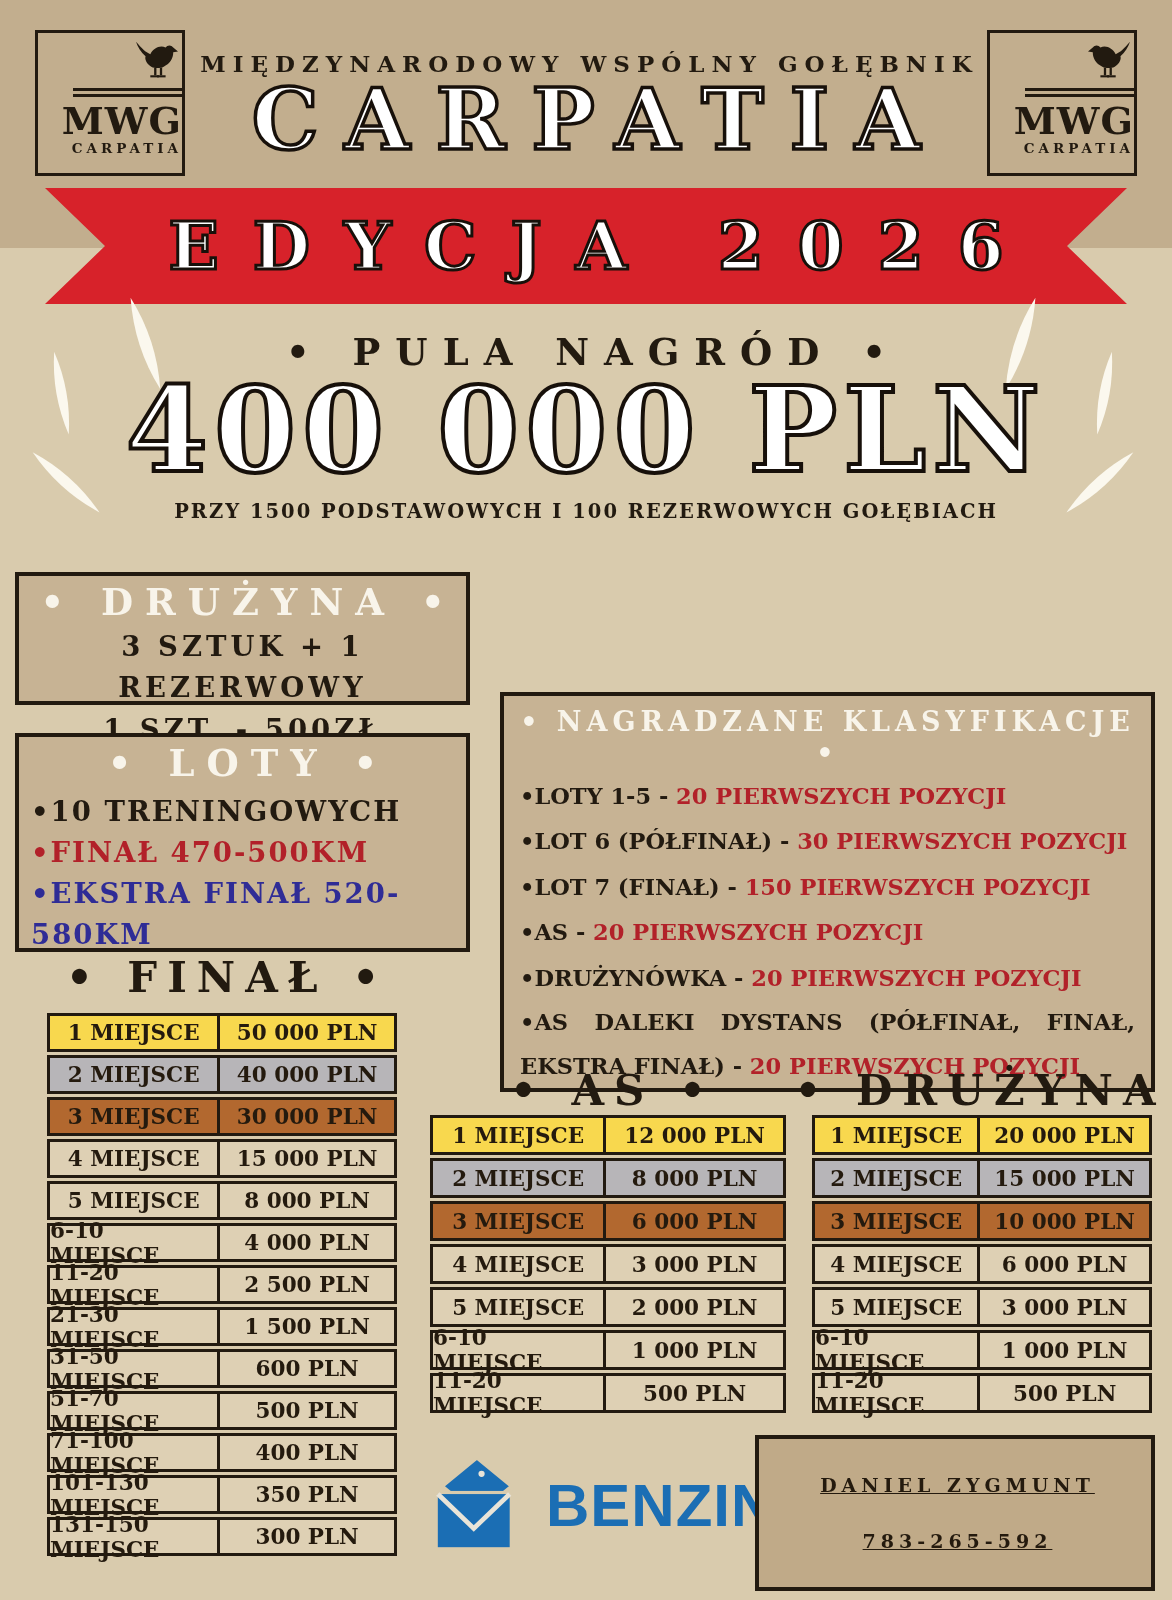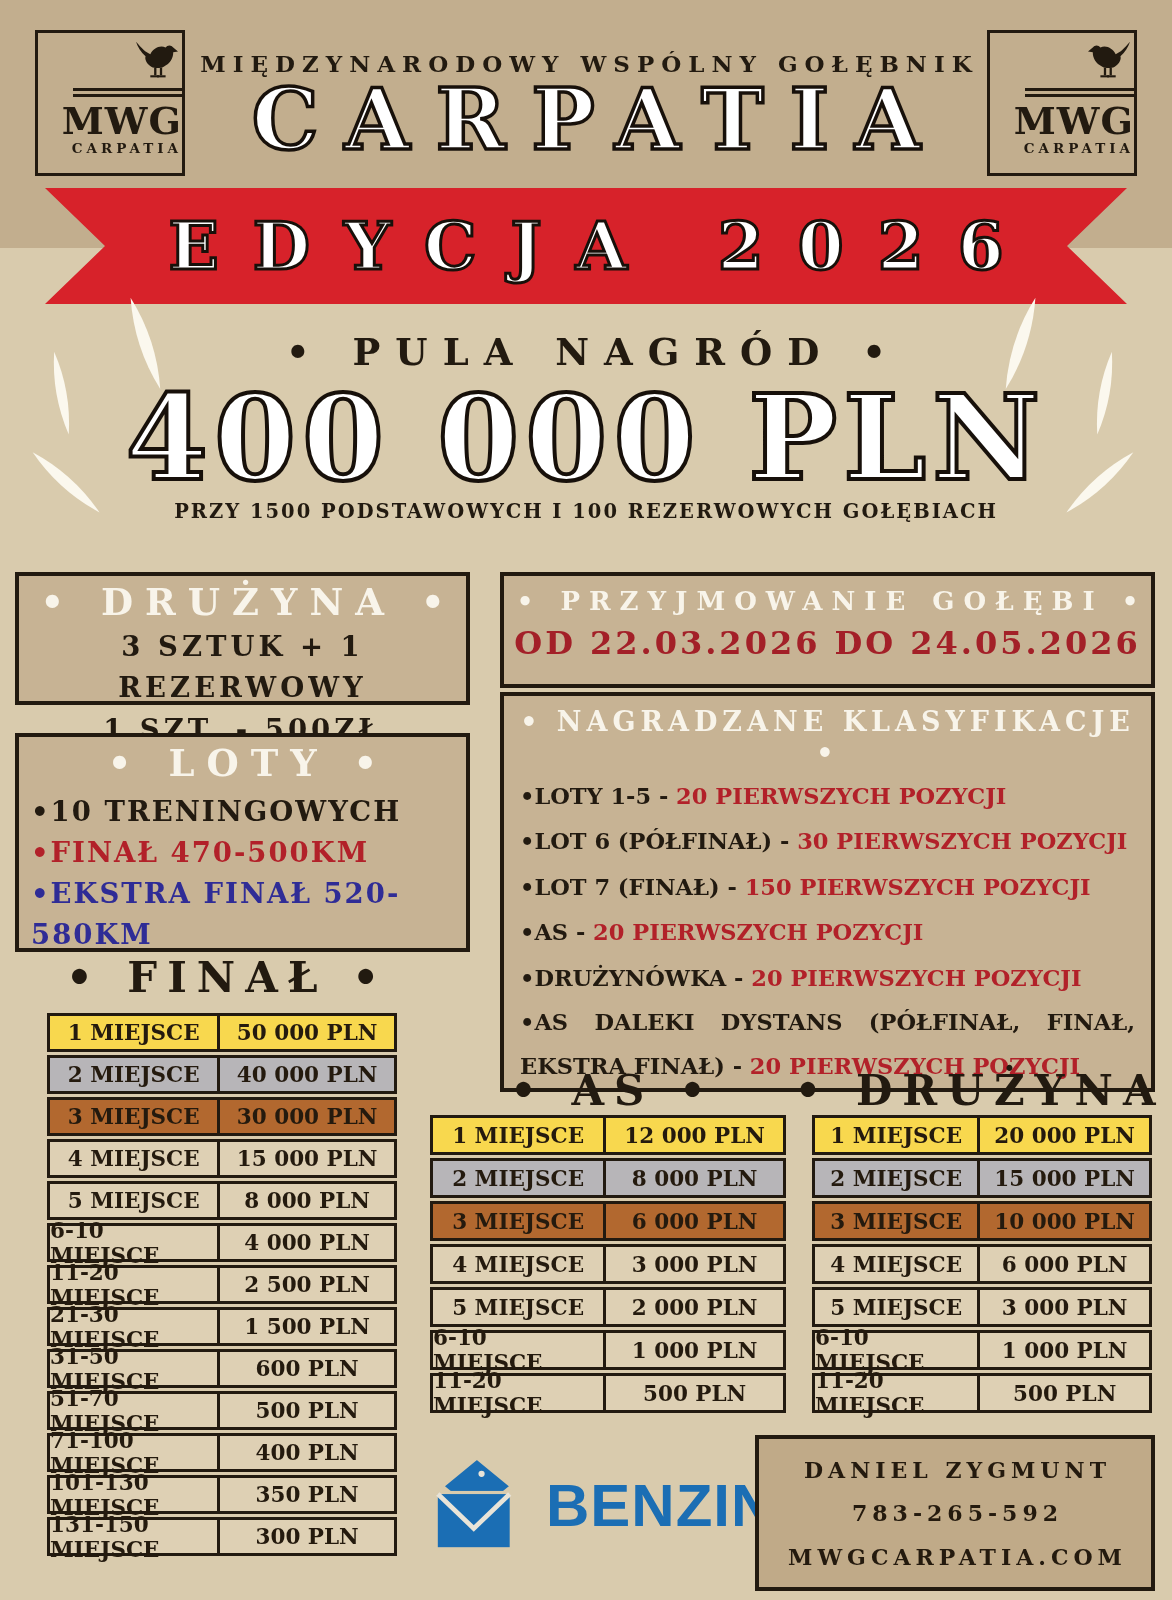--- a/index.html
+++ b/index.html
@@ -33,21 +33,21 @@
   
   .ribbon{position:absolute;left:45px;top:188px;width:1082px;height:116px;background:var(--ribbon-red);
     clip-path:polygon(0 0,100% 0,calc(100% - 60px) 50%,100% 100%,0 100%,60px 50%);
     display:flex;align-items:center;justify-content:center;}
   .ribbon-text{font-size:66px;font-weight:bold;letter-spacing:34px;text-indent:34px;color:#fff;
     -webkit-text-stroke:3px #17100a;}
   
   .prize-label{position:absolute;top:330px;left:0;width:100%;text-align:center;
     font-size:37px;font-weight:bold;letter-spacing:15px;text-indent:15px;}
   .prize-amount{position:absolute;top:362px;left:0;width:100%;text-align:center;
-    font-size:118px;font-weight:bold;letter-spacing:6px;color:#fff;-webkit-text-stroke:4px #17100a;line-height:1.15;margin-top:8px;}
+    font-size:118px;font-weight:bold;letter-spacing:6px;color:#fff;-webkit-text-stroke:4px #17100a;line-height:1.15;}
   .prize-cond{position:absolute;top:500px;left:0;width:100%;text-align:center;
     font-size:19.5px;font-weight:bold;letter-spacing:2px;}
   .decor{position:absolute;top:292px;}
   .decor-left{left:24px;} .decor-right{left:992px;transform:scaleX(-1);}
   
   .box{position:absolute;border:4px solid var(--ink);background:var(--box-tan);box-sizing:border-box;text-align:center;}
   .box-team{left:15px;top:572px;width:455px;height:133px;}
   .box-intake{left:500px;top:572px;width:655px;height:116px;}
   .box-flights{left:15px;top:733px;width:455px;height:219px;}
   .box-cls{left:500px;top:692px;width:655px;height:400px;padding:6px 16px;}
@@ -77,21 +77,21 @@
   .tier-gold{background:var(--gold);} .tier-silver{background:var(--silver);}
   .tier-bronze{background:var(--bronze);} .tier-plain{background:var(--row-tan);}
   .cell{display:flex;align-items:center;justify-content:center;font-size:21.5px;font-weight:bold;color:#241a0e;}
   .cell.place{flex:0 0 49.5%;border-right:3px solid var(--ink);box-sizing:border-box;}
   .cell.amount{flex:1;}
   
   .benzing{position:absolute;left:430px;top:1458px;display:flex;align-items:center;gap:16px;}
   .benzing-name{font-family:"Liberation Sans",sans-serif;font-weight:bold;font-size:60px;color:var(--benzing-blue);letter-spacing:1px;}
   .contact-box{position:absolute;left:755px;top:1435px;width:400px;height:156px;border:4px solid var(--ink);
     background:var(--contact-tan);box-sizing:border-box;display:flex;flex-direction:column;justify-content:space-evenly;text-align:center;}
-  .contact-line{font-size:22px;font-weight:bold;letter-spacing:5px;text-indent:5px;color:#241a0e;}
+  .contact-line{font-size:19px;font-weight:bold;letter-spacing:5px;text-indent:5px;color:#241a0e;text-decoration:underline;}
 </style>
 </head>
 <body>
 
 <div id="poster">
   <div class="top-band"></div>
 
   <div class="logo-frame logo-left">
     <svg class="pigeon" viewBox="0 0 48 44">
       <path fill="#221a10" d="M2 3 C8 10 12 14 17 16 C20 10 27 6 33 9 C35 6 39 6 41 9 L46 13 L41 14 C41 20 38 26 31 29 C27 31 22 31 18 29 C13 26 11 21 12 18 C7 14 4 9 2 3 Z"></path>
@@ -149,24 +149,20 @@
   <div class="prize-label">• PULA NAGRÓD •</div>
   <div class="prize-amount">400 000 PLN</div>
   <div class="prize-cond">PRZY 1500 PODSTAWOWYCH I 100 REZERWOWYCH GOŁĘBIACH</div>
 
   <div class="box box-team">
     <div class="box-title-lg">• DRUŻYNA •</div>
     <div class="team-line">3 SZTUK + 1 REZERWOWY</div>
     <div class="team-line">1 SZT. - 500ZŁ</div>
   </div>
 
-  <div class="box box-intake">
-    <div class="intake-title">• PRZYJMOWANIE GOŁĘBI •</div>
-    <div class="intake-dates">OD 22.03.2026 DO 24.05.2026</div>
-  </div>
 
   <div class="box box-flights">
     <div class="box-title-lg">• LOTY •</div>
     <div class="flights-list">
         <div class="flight-item c-ink">•10 TRENINGOWYCH</div>
         <div class="flight-item c-crimson">•FINAŁ 470-500KM</div>
         <div class="flight-item c-blue">•EKSTRA FINAŁ 520-580KM</div>
       </div>
   </div>
 
@@ -308,15 +304,14 @@
       <circle cx="33" cy="10" r="2" fill="#e9e4d8"></circle>
       <rect x="4" y="22" width="48" height="36" fill="#1b6eb4" stroke="#d9cbad" stroke-width="2"></rect>
       <polyline points="5,23 28,45 51,23" stroke="#e9e4d8" stroke-width="3" fill="none"></polyline>
     </svg>
     <span class="benzing-name">BENZING</span>
   </div>
 
   <div class="contact-box">
     <div class="contact-line">DANIEL ZYGMUNT</div>
     <div class="contact-line">783-265-592</div>
-    <div class="contact-line">MWGCARPATIA.COM</div>
   </div>
 </div>
 
 </body></html>

